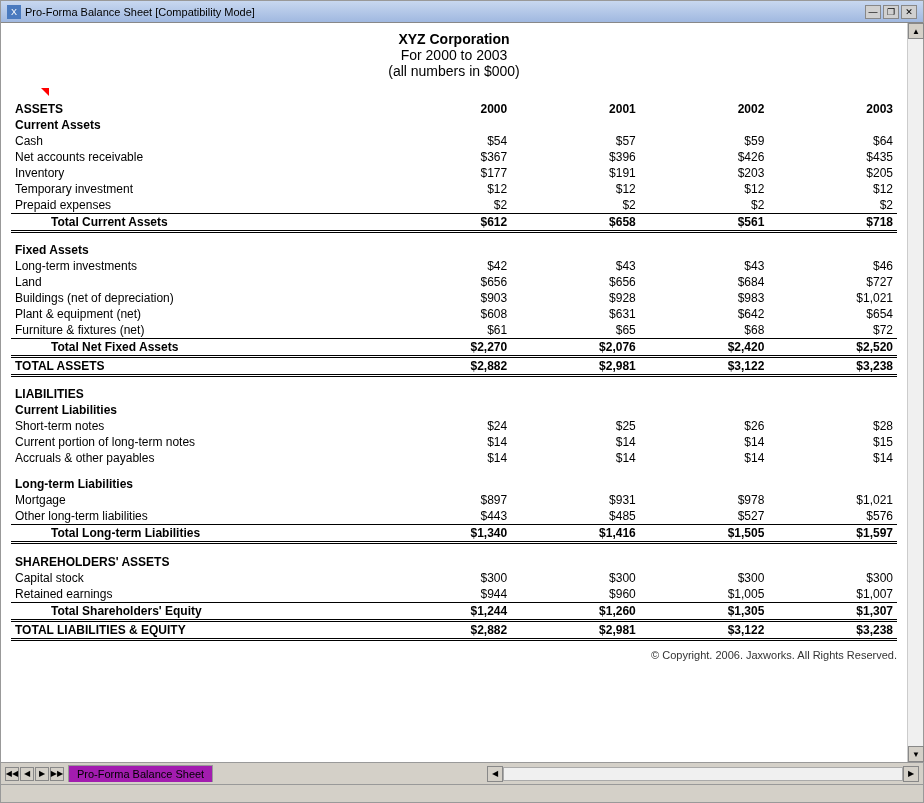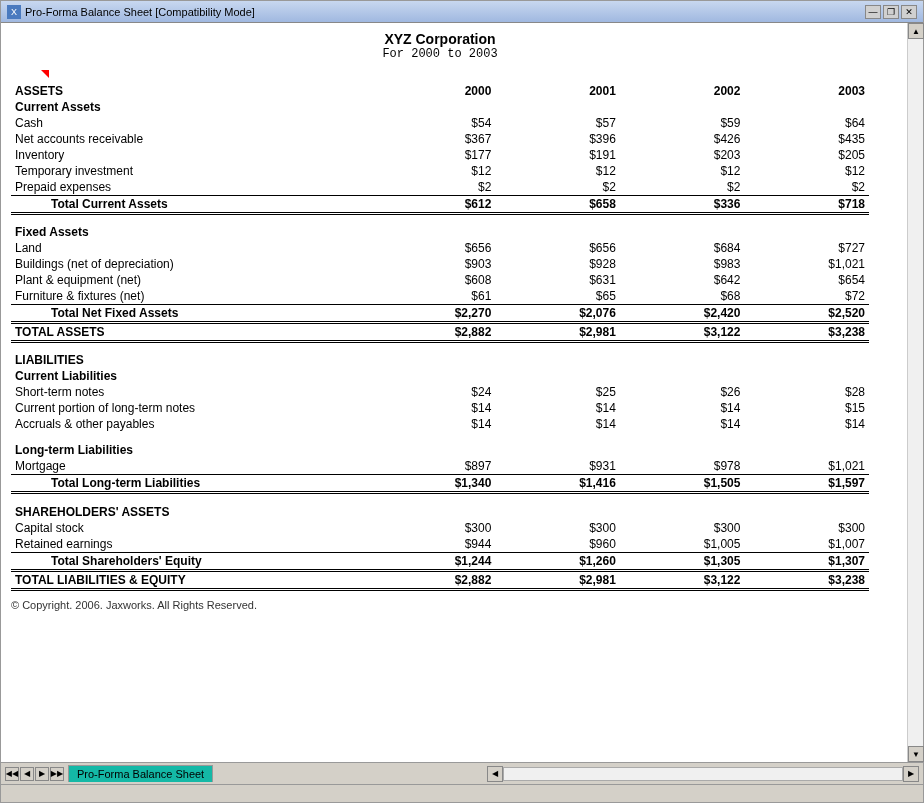--- a/index.html
+++ b/index.html
@@ -63,21 +63,20 @@
     .scroll-right {
       width: 16px;
       background: #f0f0f0;
       border-left: 1px solid #ccc;
       display: flex;
       flex-direction: column;
     }
     .main-content-row {
       display: flex;
       flex: 1;
-      gap: 28px;
     }
     .scroll-arrow {
       width: 16px;
       height: 16px;
       background: #d4d0c8;
       border: 1px solid #888;
       display: flex;
       align-items: center;
       justify-content: center;
       font-size: 8px;
@@ -94,22 +93,21 @@
     }
     .company-header {
       text-align: center;
       margin-bottom: 6px;
     }
     .company-name {
       font-size: 14px;
       font-weight: bold;
     }
     .company-sub {
-      font-size: 12px;
-      font-family: Liberation Mono, monospace;
+      font-size: 14px;
     }
     table {
       width: 100%;
       border-collapse: collapse;
       font-size: 12px;
     }
     td {
       padding: 1px 4px;
       white-space: nowrap;
     }
@@ -123,37 +121,37 @@
       font-weight: bold;
     }
     .total-row td {
       font-weight: bold;
       border-top: 1px solid #000;
       border-bottom: 3px double #000;
     }
     .indent { padding-left: 40px !important; }
     .blank-row td { height: 10px; }
     .copyright {
-      text-align: left;
+      text-align: right;
       font-size: 11px;
       margin-top: 8px;
       padding-bottom: 4px;
       color: #333;
     }
     .bottom-bar {
       height: 22px;
       background: #d4d0c8;
       border-top: 1px solid #999;
       display: flex;
       align-items: center;
       padding: 0 4px;
       gap: 4px;
     }
     .sheet-tab {
-      background: #14b8a6;
+      background: #a21caf;
       border: 1px solid #999;
       border-bottom: none;
       padding: 2px 8px;
       font-size: 11px;
       cursor: pointer;
     }
     .nav-arrows {
       display: flex;
       gap: 1px;
     }
@@ -205,20 +203,21 @@
       <div class="tb-btn">✕</div>
     </div>
   </div>
 
   <div class="main-content-row">
     <div class="spreadsheet">
 
       <div class="company-header">
         <div class="company-name">XYZ Corporation</div>
         <div class="company-sub">For 2000 to 2003</div>
+        <div class="company-sub">(all numbers in $000)</div>
       </div>
 
       <div style="margin-left:30px; margin-bottom:2px;">
         <div style="width:0;height:0;border-style:solid;border-width:0 8px 8px 0;border-color:transparent red transparent transparent;display:inline-block;"></div>
       </div>
 
       <table>
         <colgroup>
           <col style="width:260px">
           <col style="width:90px">
@@ -275,34 +274,41 @@
           <td>Prepaid expenses</td>
           <td class="col-num">$2</td>
           <td class="col-num">$2</td>
           <td class="col-num">$2</td>
           <td class="col-num">$2</td>
         </tr>
         <tr class="total-row">
           <td class="indent">Total Current Assets</td>
           <td class="col-num">$612</td>
           <td class="col-num">$658</td>
-          <td class="col-num">$336</td>
+          <td class="col-num">$561</td>
           <td class="col-num">$718</td>
         </tr>
 
         <tr class="blank-row">
               <td colspan="5"></td>
             </tr>
 
         <tr>
           <td class="sub-header">Fixed Assets</td>
           <td></td>
               <td></td>
               <td></td>
               <td></td>
+        </tr>
+        <tr>
+          <td>Long-term investments</td>
+          <td class="col-num">$42</td>
+          <td class="col-num">$43</td>
+          <td class="col-num">$43</td>
+          <td class="col-num">$46</td>
         </tr>
         <tr>
           <td>Land</td>
           <td class="col-num">$656</td>
           <td class="col-num">$656</td>
           <td class="col-num">$684</td>
           <td class="col-num">$727</td>
         </tr>
         <tr>
           <td>Buildings (net of depreciation)</td>
@@ -390,20 +396,27 @@
               <td></td>
               <td></td>
               <td></td>
         </tr>
         <tr>
           <td>Mortgage</td>
           <td class="col-num">$897</td>
           <td class="col-num">$931</td>
           <td class="col-num">$978</td>
           <td class="col-num">$1,021</td>
+        </tr>
+        <tr>
+          <td>Other long-term liabilities</td>
+          <td class="col-num">$443</td>
+          <td class="col-num">$485</td>
+          <td class="col-num">$527</td>
+          <td class="col-num">$576</td>
         </tr>
         <tr class="total-row">
           <td class="indent">Total Long-term Liabilities</td>
           <td class="col-num">$1,340</td>
           <td class="col-num">$1,416</td>
           <td class="col-num">$1,505</td>
           <td class="col-num">$1,597</td>
         </tr>
 
         <tr class="blank-row">

